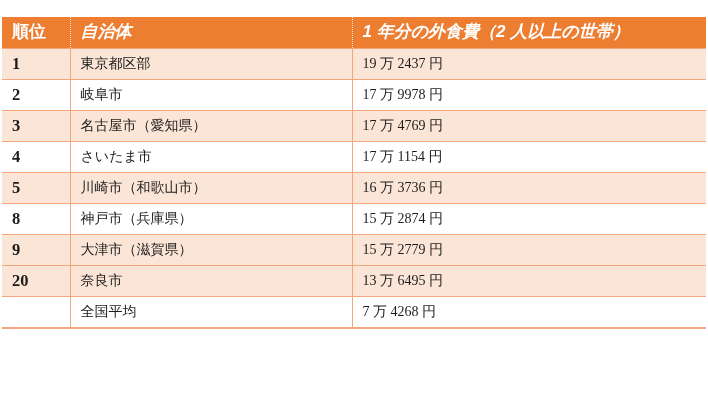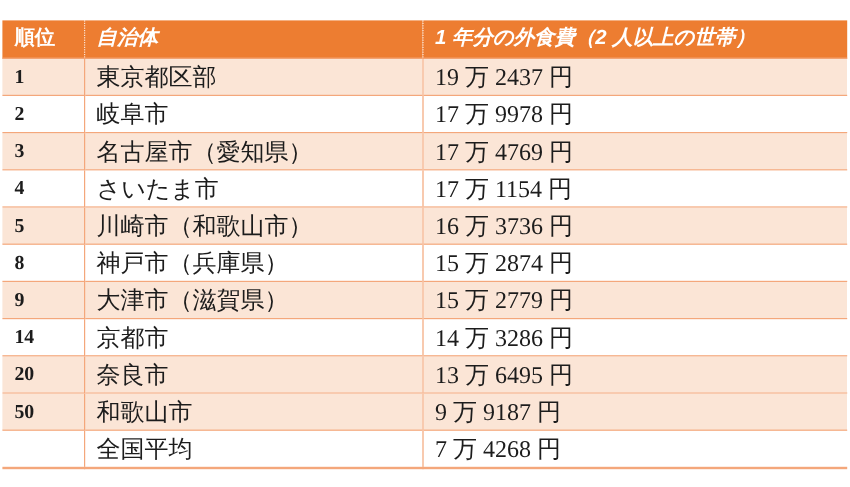--- a/index.html
+++ b/index.html
@@ -41,21 +41,21 @@
     padding: 0 0 2px 10px;
     vertical-align: middle;
   }
   thead th + th {
     border-left: 1px dotted rgba(255,255,255,0.8);
     font-style: italic;
   }
 
   tbody td {
     height: 30px;
-    font-size: 20px;
+    font-size: 14px;
     color: var(--text, #1C1C1C);
     padding: 0 0 0 10px;
     vertical-align: middle;
     border-top: 1px solid var(--border, #F4A77B);
     background: var(--row-bg, #FFFFFF);
     white-space: nowrap;
     overflow: hidden;
   }
   tbody td + td {
     border-left: 1px solid var(--border, #F4A77B);
@@ -114,34 +114,24 @@
       <tr>
         <td class="rank">8</td>
         <td>神戸市（兵庫県）</td>
         <td>15 万 2874 円</td>
       </tr>
       <tr class="alt">
         <td class="rank">9</td>
         <td>大津市（滋賀県）</td>
         <td>15 万 2779 円</td>
       </tr>
-      <tr>
-        <td class="rank">14</td>
-        <td>京都市</td>
-        <td>14 万 3286 円</td>
-      </tr>
       <tr class="alt">
         <td class="rank">20</td>
         <td>奈良市</td>
         <td>13 万 6495 円</td>
-      </tr>
-      <tr class="alt">
-        <td class="rank">50</td>
-        <td>和歌山市</td>
-        <td>9 万 9187 円</td>
       </tr>
       <tr>
         <td class="rank"></td>
         <td>全国平均</td>
         <td>7 万 4268 円</td>
       </tr>
     </tbody>
   </table>
 </div>
 

